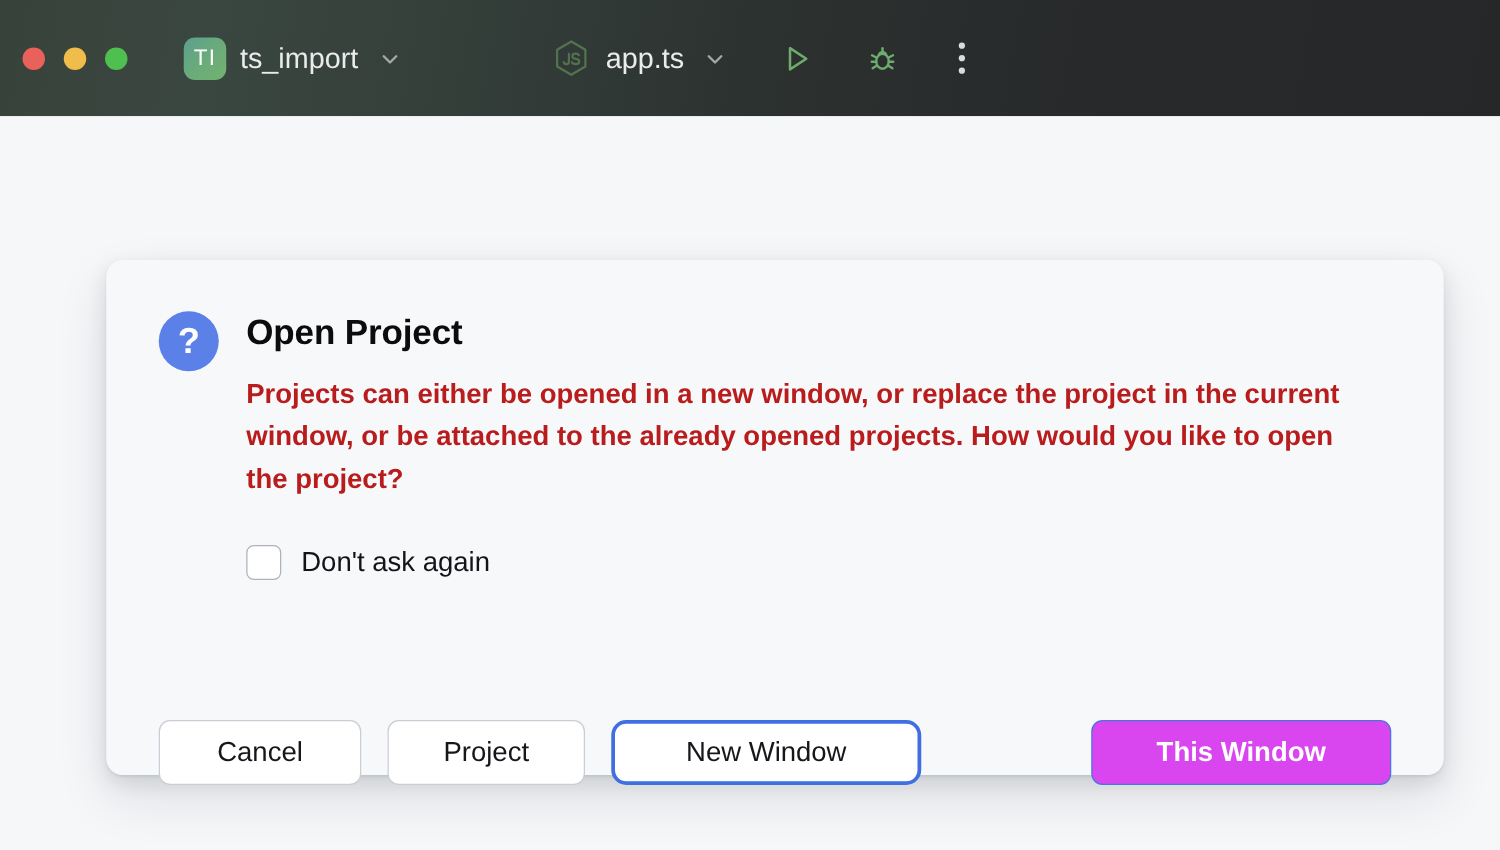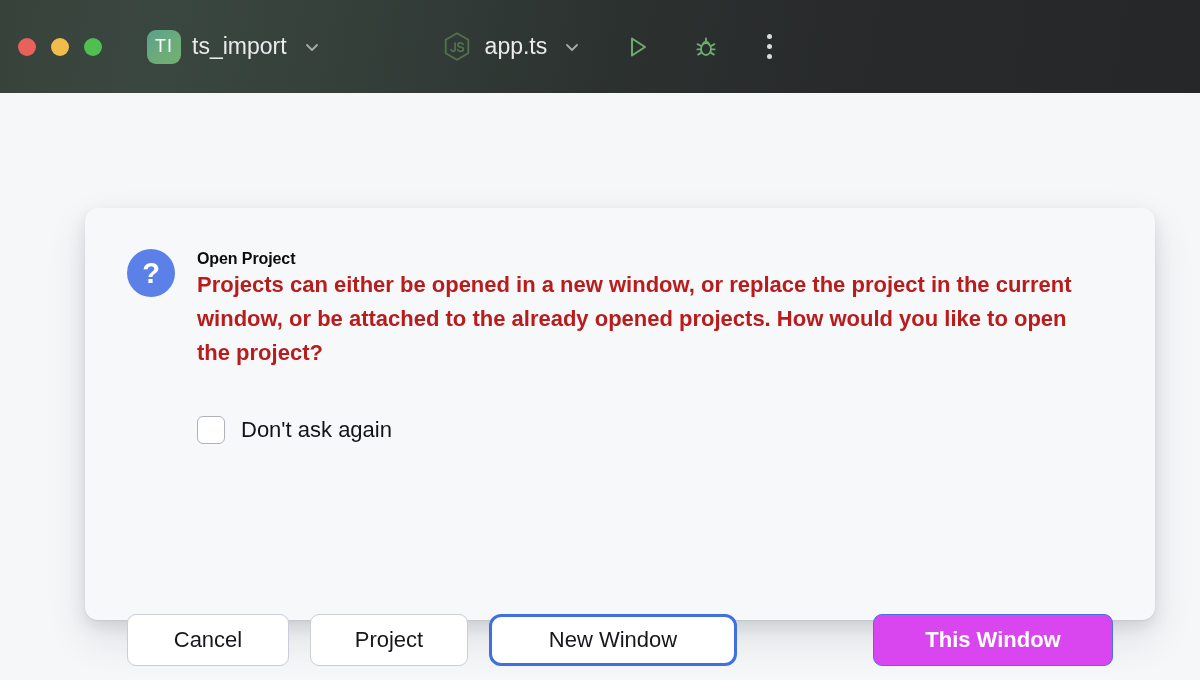--- a/index.html
+++ b/index.html
@@ -160,58 +160,59 @@
     align-items: center;
     justify-content: center;
     flex: none;
     margin-top: 1px;
     line-height: 1;
   }
 
   .dlg-texts { padding-top: 2px; }
 
   .dlg-title {
-    font-size: 16px;
+    font-size: 28px;
     font-weight: 700;
     color: #0b0c0e;
     letter-spacing: -0.1px;
+    margin-bottom: 16px;
   }
 
   .dlg-msg {
     font-size: 22px;
     line-height: 34px;
     color: #b91c1c;
     max-width: 880px;
     font-weight: bold;
   }
 
   .checkrow {
     display: flex;
     align-items: center;
     gap: 16px;
-    margin-top: 46px;
+    margin-top: 36px;
     margin-left: 70px;
   }
   .checkbox {
     width: 28px; height: 28px;
     border: 1.6px solid #adb2bb;
     border-radius: 6px;
     background: #ffffff;
     flex: none;
   }
   .checkrow label {
     font-size: 22px;
     color: #121418;
   }
 
   .btnrow {
     position: absolute;
     left: 42px;
     right: 42px;
-    top: 406px;
+    top: 368px;
     display: flex;
     align-items: center;
     gap: 21px;
   }
 
   .btn {
     height: 52px;
     border-radius: 9px;
     font-family: "Liberation Sans", sans-serif;
     font-size: 22px;

